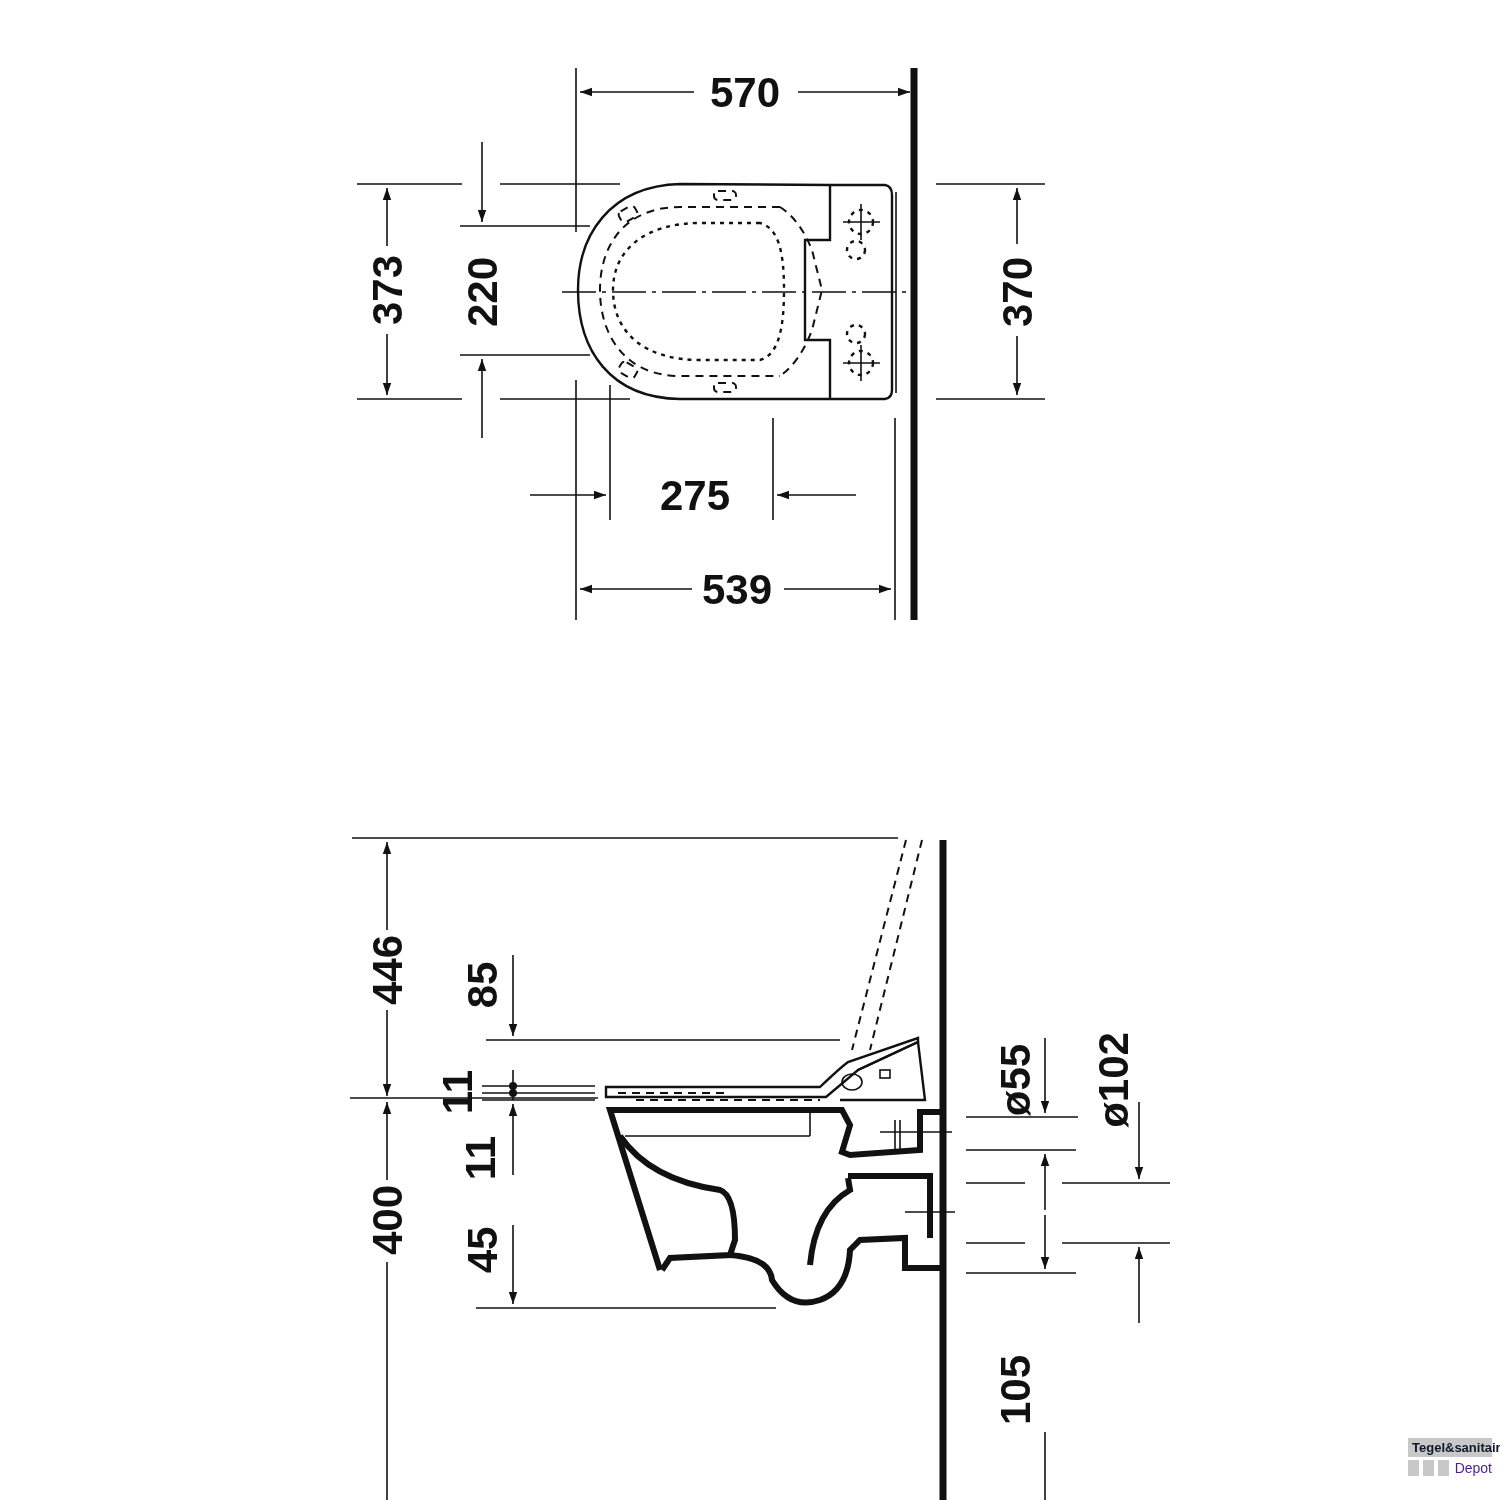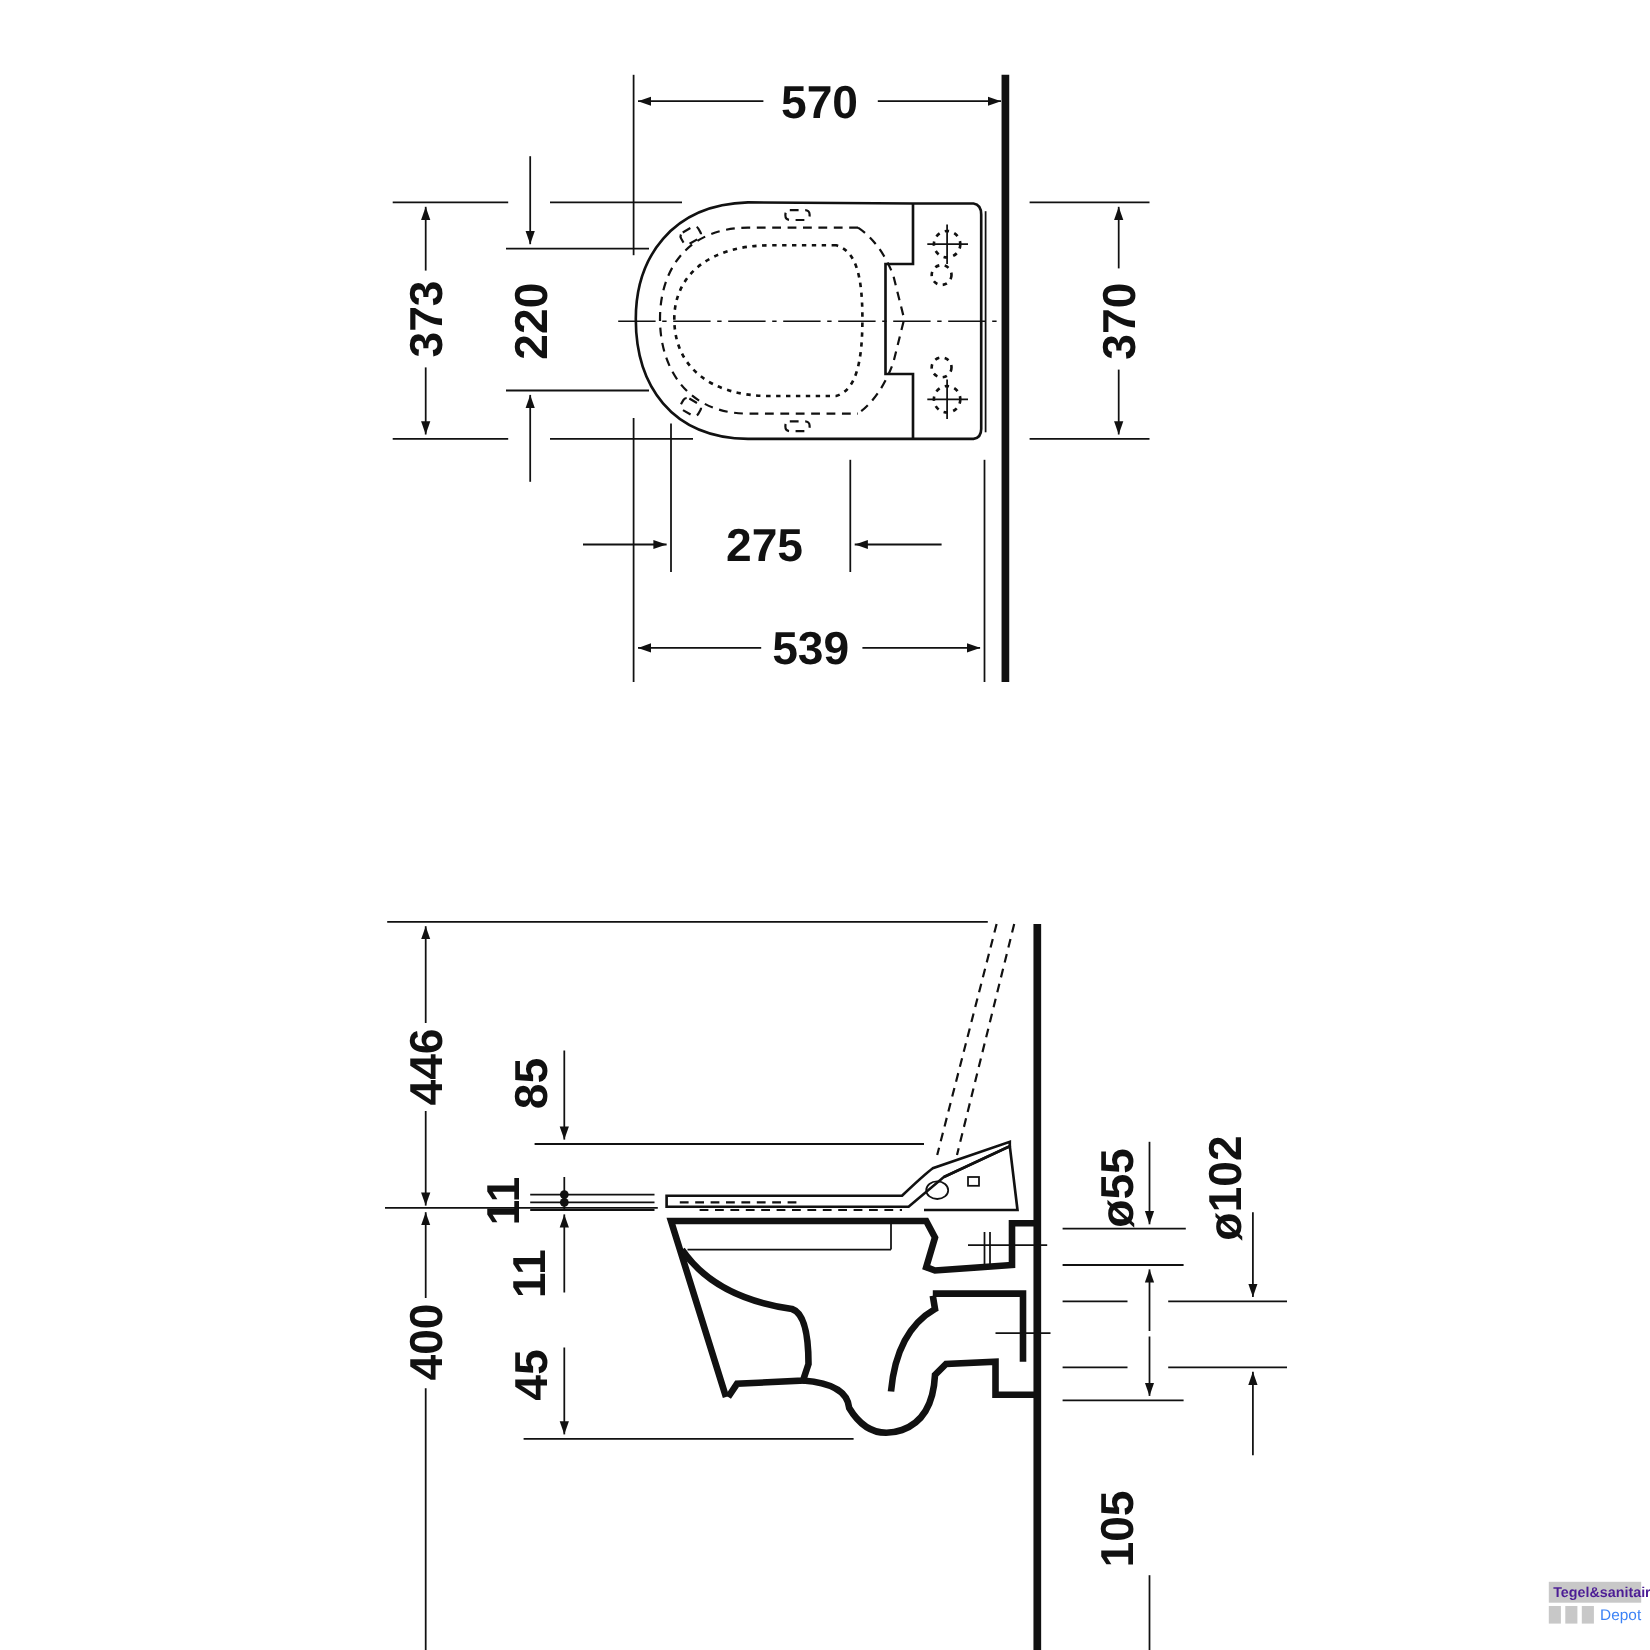--- a/index.html
+++ b/index.html
@@ -8,24 +8,24 @@
   .dim{font-family:"Liberation Sans",sans-serif;font-weight:bold;font-size:42px;fill:#111;}
   .thin{stroke:#111;stroke-width:1.6;fill:none;}
   .med{stroke:#111;stroke-width:2.4;fill:none;}
   .thick{stroke:#111;stroke-width:6;fill:none;}
   .wall{stroke:#111;stroke-width:7;fill:none;}
   .dash{stroke:#111;stroke-width:2;fill:none;stroke-dasharray:8 6;}
   .dot{stroke:#111;stroke-width:2.4;fill:none;stroke-dasharray:4 5;}
   .center{stroke:#111;stroke-width:1.4;fill:none;stroke-dasharray:34 6 4 6;}
   .arr{fill:#111;}
   .wm{position:absolute;right:8px;bottom:6px;width:84px;height:56px;}
-  .wm-top{background:#c8c8c8;color:#4c1d95;font-weight:bold;font-size:13px;padding:2px 4px;white-space:nowrap;}
+  .wm-top{background:#c8c8c8;color:#0f172a;font-weight:bold;font-size:13px;padding:2px 4px;white-space:nowrap;}
   .wm-bottom{display:flex;gap:4px;margin-top:3px;align-items:center;}
   .wm-sq{width:16px;height:16px;background:#c8c8c8;}
-  .wm-depot{color:#3b82f6;font-size:14px;margin-left:2px;}
+  .wm-depot{color:#4c1d95;font-size:14px;margin-left:2px;}
 </style>
 </head>
 <body>
 
 <svg width="1500" height="1500" viewBox="0 0 1500 1500">
   <defs>
     <marker id="ah" viewBox="0 0 10 10" refX="10" refY="5" markerWidth="12" markerHeight="12" orient="auto-start-reverse" markerUnits="userSpaceOnUse">
       <path d="M0,1.5 L10,5 L0,8.5 z" class="arr"></path>
     </marker>
   </defs>

